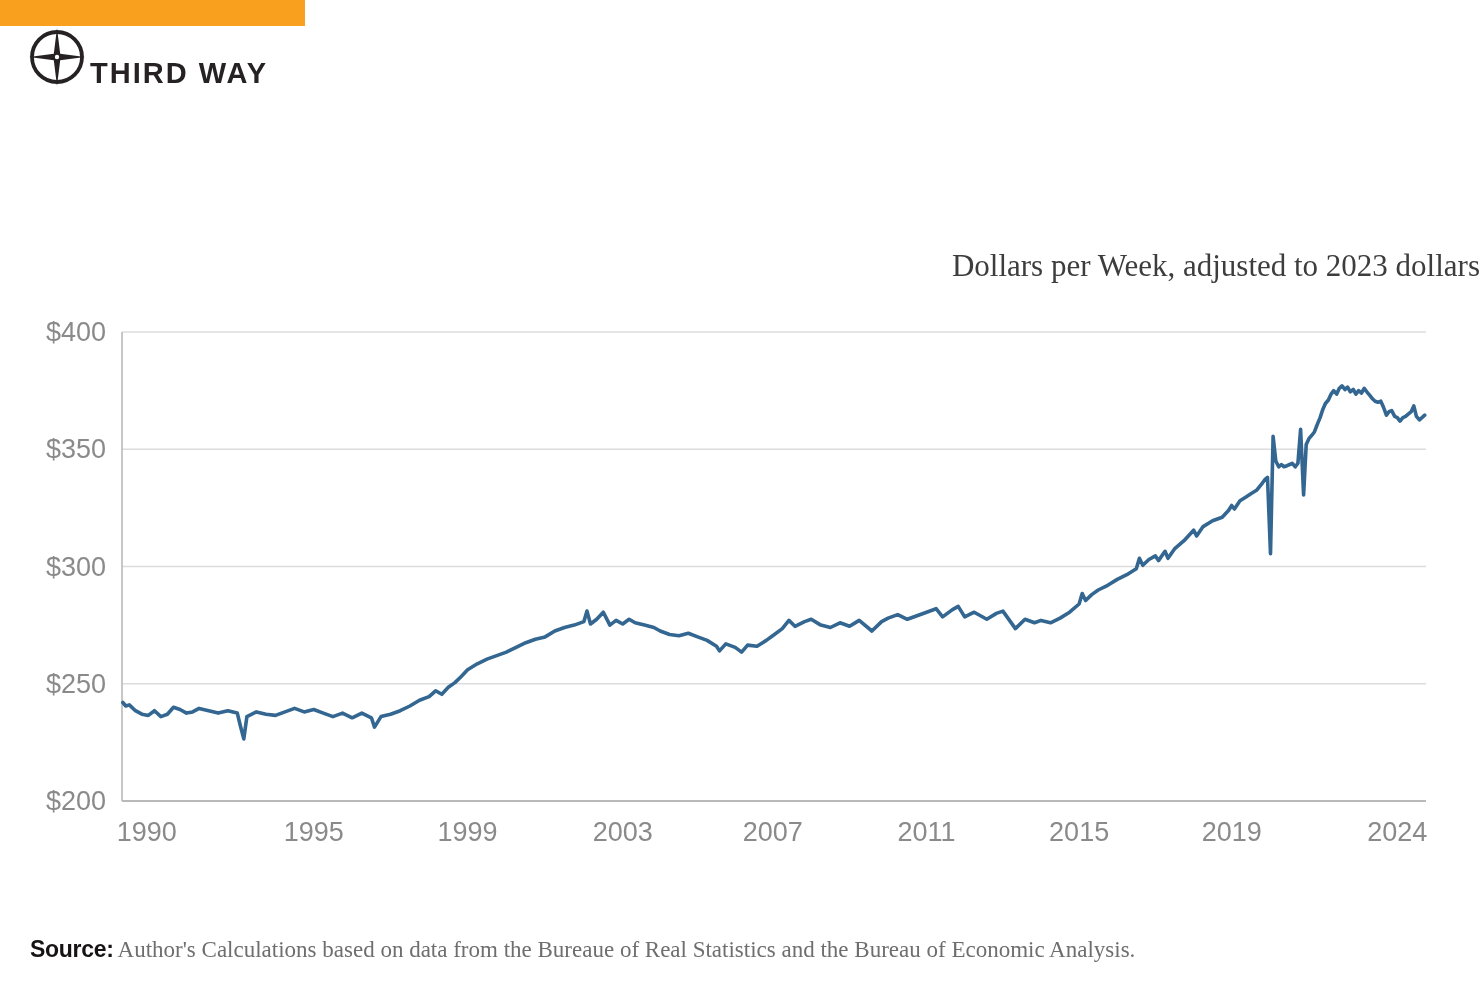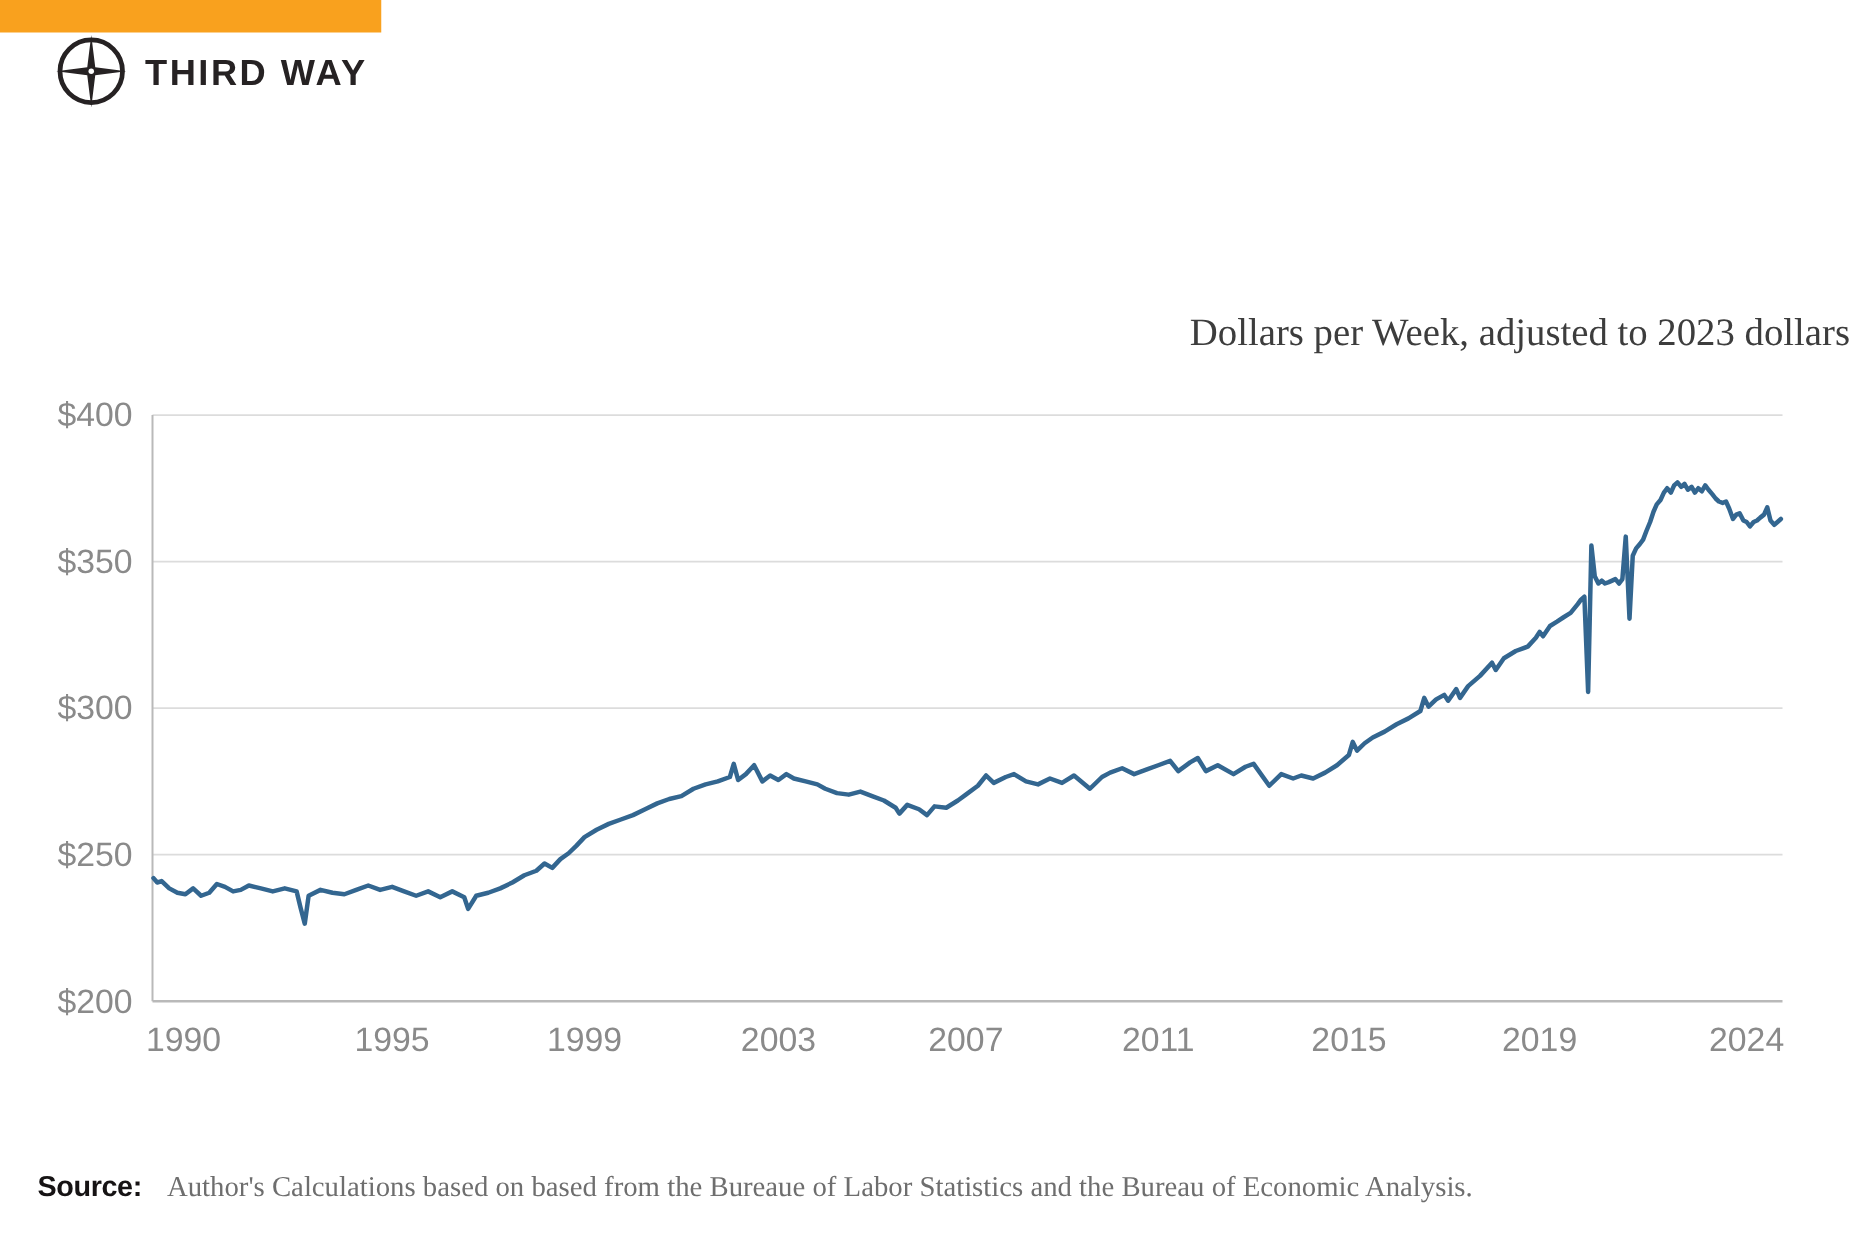--- a/index.html
+++ b/index.html
@@ -1,28 +1,28 @@
 <!DOCTYPE html>
 <html><head>
 <meta charset="utf-8">
 <style>
   html,body{margin:0;padding:0;background:#ffffff;}
   body{width:1480px;height:990px;position:relative;font-family:"Liberation Sans",sans-serif;overflow:hidden;}
   .topbar{position:absolute;left:0;top:0;width:305px;height:26px;}
-  .brand{position:absolute;left:44px;top:28px;display:flex;align-items:center;gap:14px;}
+  .brand{position:absolute;left:28px;top:28px;display:flex;align-items:flex-end;gap:4px;}
   .brand .wordmark{font-size:29px;font-weight:700;letter-spacing:2px;color:#262223;}
   .title-block{position:absolute;left:0;top:118px;width:1480px;text-align:center;color:#231f20;
     font-weight:700;font-size:41px;letter-spacing:-0.5px;line-height:60px;font-stretch:condensed;}
   .subtitle{position:absolute;left:0;top:248px;width:1480px;text-align:right;
     font-family:"Liberation Serif",serif;font-size:31px;color:#3d3d3d;font-weight:400;}
   #chart{position:absolute;left:0;top:300px;}
   .source-line{position:absolute;left:30px;top:936px;width:1420px;font-size:23px;color:#6e6e6e;
     font-family:"Liberation Serif",serif;}
   .source-line b{font-family:"Liberation Sans",sans-serif;color:#161314;font-weight:700;
-    font-stretch:condensed;letter-spacing:-0.3px;margin-right:20px;}
+    font-stretch:condensed;letter-spacing:-0.3px;margin-right:4px;}
   svg text{font-family:"Liberation Sans",sans-serif;}
 </style>
 </head>
 <body>
 
 <div class="topbar" style="background: rgb(249, 161, 30);"></div>
 
 <div class="brand">
   <span>
     <svg width="58" height="58" viewBox="0 0 58 58">
@@ -58,14 +58,14 @@
     <text x="622.736" y="541" text-anchor="middle" font-size="27" fill="#8a8a8a">2003</text>
     <text x="772.696" y="541" text-anchor="middle" font-size="27" fill="#8a8a8a">2007</text>
     <text x="926.568" y="541" text-anchor="middle" font-size="27" fill="#8a8a8a">2011</text>
     <text x="1079.136" y="541" text-anchor="middle" font-size="27" fill="#8a8a8a">2015</text>
     <text x="1231.704" y="541" text-anchor="middle" font-size="27" fill="#8a8a8a">2019</text>
     <text x="1397.312" y="541" text-anchor="middle" font-size="27" fill="#8a8a8a">2024</text>
     <polyline points="122.8,402.5 125.8,406.0 129.3,404.9 135.4,410.7 141.9,414.2 148.3,415.4 154.5,410.7 160.9,416.6 167.4,414.2 173.5,407.2 180.0,409.5 186.5,413.1 192.6,411.9 199.1,408.4 208.7,410.7 218.2,413.1 227.8,410.7 237.3,413.1 240.4,426.0 243.8,438.9 246.9,416.6 256.4,411.9 266.0,414.2 275.5,415.4 285.0,411.9 294.6,408.4 304.1,411.9 313.7,409.5 323.3,413.1 332.9,416.6 342.5,413.1 352.2,417.8 361.8,413.1 371.4,417.8 374.5,427.1 381.0,416.6 390.6,414.2 400.2,410.7 409.9,406.0 419.5,400.2 429.1,396.6 435.6,390.8 441.8,394.3 448.3,387.3 454.9,382.6 461.0,376.7 467.6,369.7 477.3,363.8 487.0,359.1 496.7,355.6 506.4,352.1 516.1,347.4 525.8,342.7 535.4,339.2 545.1,336.9 554.8,331.0 564.5,327.5 574.2,325.1 583.9,321.6 587.0,311.1 590.5,324.0 596.7,319.3 603.3,312.2 609.9,325.1 616.1,320.4 622.7,324.0 629.1,319.3 635.1,322.8 644.5,325.1 653.9,327.5 660.2,331.0 669.6,334.5 679.0,335.7 688.3,333.3 697.7,336.9 707.1,340.4 716.5,346.2 719.5,350.9 725.8,343.9 735.2,347.4 741.6,352.1 747.6,345.1 757.0,346.2 766.3,340.4 772.7,335.7 782.3,328.6 788.9,320.4 795.0,326.3 804.6,321.6 811.2,319.3 820.8,325.1 830.4,327.5 840.0,322.8 849.6,326.3 859.2,320.4 871.9,331.0 881.6,321.6 888.1,318.1 897.7,314.6 907.3,319.3 917.0,315.7 926.6,312.2 936.1,308.7 942.6,316.9 952.1,309.9 958.2,306.4 964.7,316.9 974.2,312.2 986.8,319.3 996.4,313.4 1002.9,311.1 1015.4,328.6 1025.0,319.3 1034.5,322.8 1041.0,320.4 1050.5,322.8 1060.1,318.1 1069.6,312.2 1079.1,304.0 1082.2,293.5 1085.6,300.5 1091.7,294.6 1098.2,290.0 1107.7,285.3 1117.3,279.4 1126.8,274.7 1136.3,268.8 1139.4,258.3 1142.8,265.3 1148.9,259.5 1155.4,255.9 1158.5,260.6 1165.0,251.3 1168.0,258.3 1174.5,248.9 1184.0,240.7 1193.6,230.2 1196.6,236.0 1203.1,226.6 1212.6,220.8 1222.2,217.3 1228.7,210.2 1231.7,205.5 1234.4,209.0 1240.0,200.8 1245.6,197.3 1250.9,193.8 1256.5,190.3 1262.2,183.3 1264.8,179.7 1267.5,177.4 1270.5,253.6 1273.1,136.4 1275.8,161.0 1278.7,166.8 1281.4,164.5 1284.0,166.8 1287.0,165.7 1289.7,164.5 1292.3,163.3 1295.3,166.8 1297.9,163.3 1300.6,129.3 1303.6,195.0 1306.2,144.6 1308.9,138.7 1311.9,135.2 1314.5,131.7 1317.2,124.6 1320.1,117.6 1322.8,109.4 1325.4,103.5 1328.4,100.0 1331.1,94.1 1333.7,90.6 1336.7,94.1 1339.3,88.3 1342.0,85.9 1345.0,89.5 1347.6,87.1 1350.3,91.8 1353.3,89.5 1355.9,94.1 1358.6,90.6 1361.5,93.0 1364.2,88.3 1366.8,91.8 1369.8,95.3 1372.5,98.8 1375.1,101.2 1378.1,102.3 1380.8,101.2 1383.4,107.0 1386.4,115.2 1389.0,111.7 1391.7,110.6 1394.7,116.4 1397.3,117.6 1400.0,121.1 1402.9,117.6 1405.6,116.4 1408.2,114.1 1411.2,111.7 1413.8,105.9 1416.4,116.4 1419.4,119.9 1422.0,117.6 1424.7,115.2" fill="none" stroke="#336690" stroke-width="3.6" stroke-linejoin="round" stroke-linecap="round"></polyline>
   </svg>
 
 <div class="source-line">
-  <b>Source:</b><span>Author's Calculations based on based from the Bureaue of Labor Statistics and the Bureau of Economic Analysis.</span>
+  <b>Source:</b><span>Author's Calculations based on data from the Bureaue of Real Statistics and the Bureau of Economic Analysis.</span>
 </div>
 
 </body></html>

